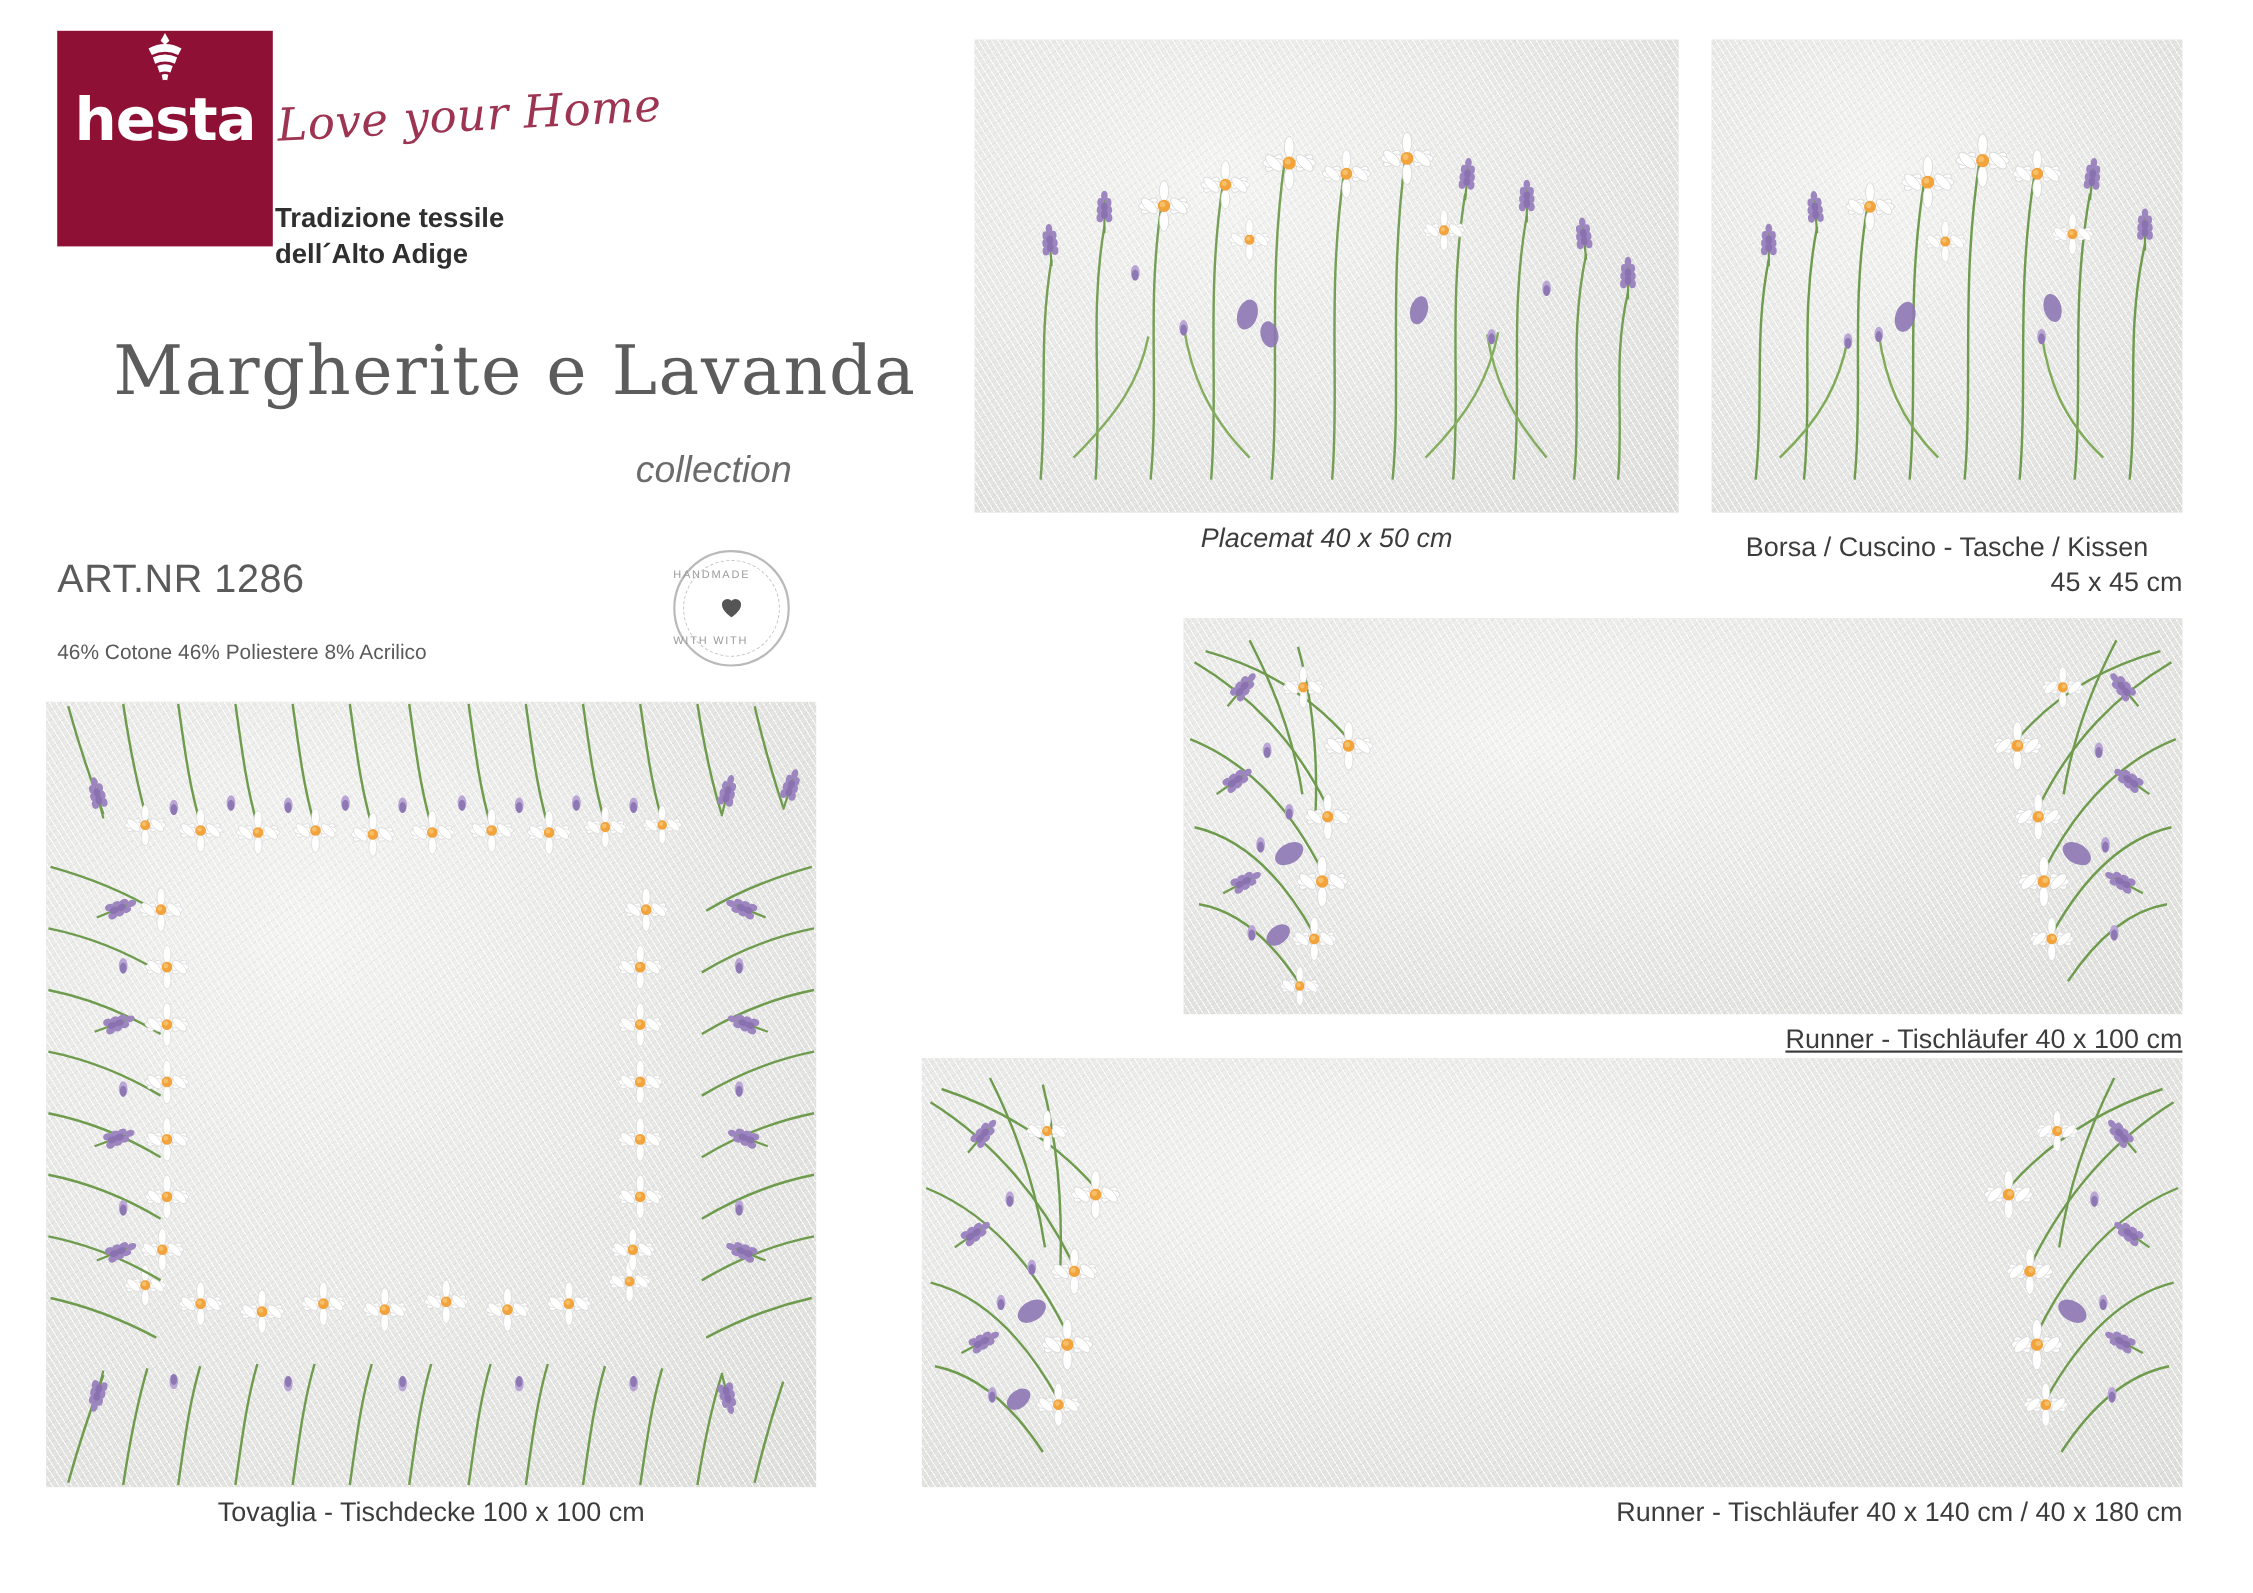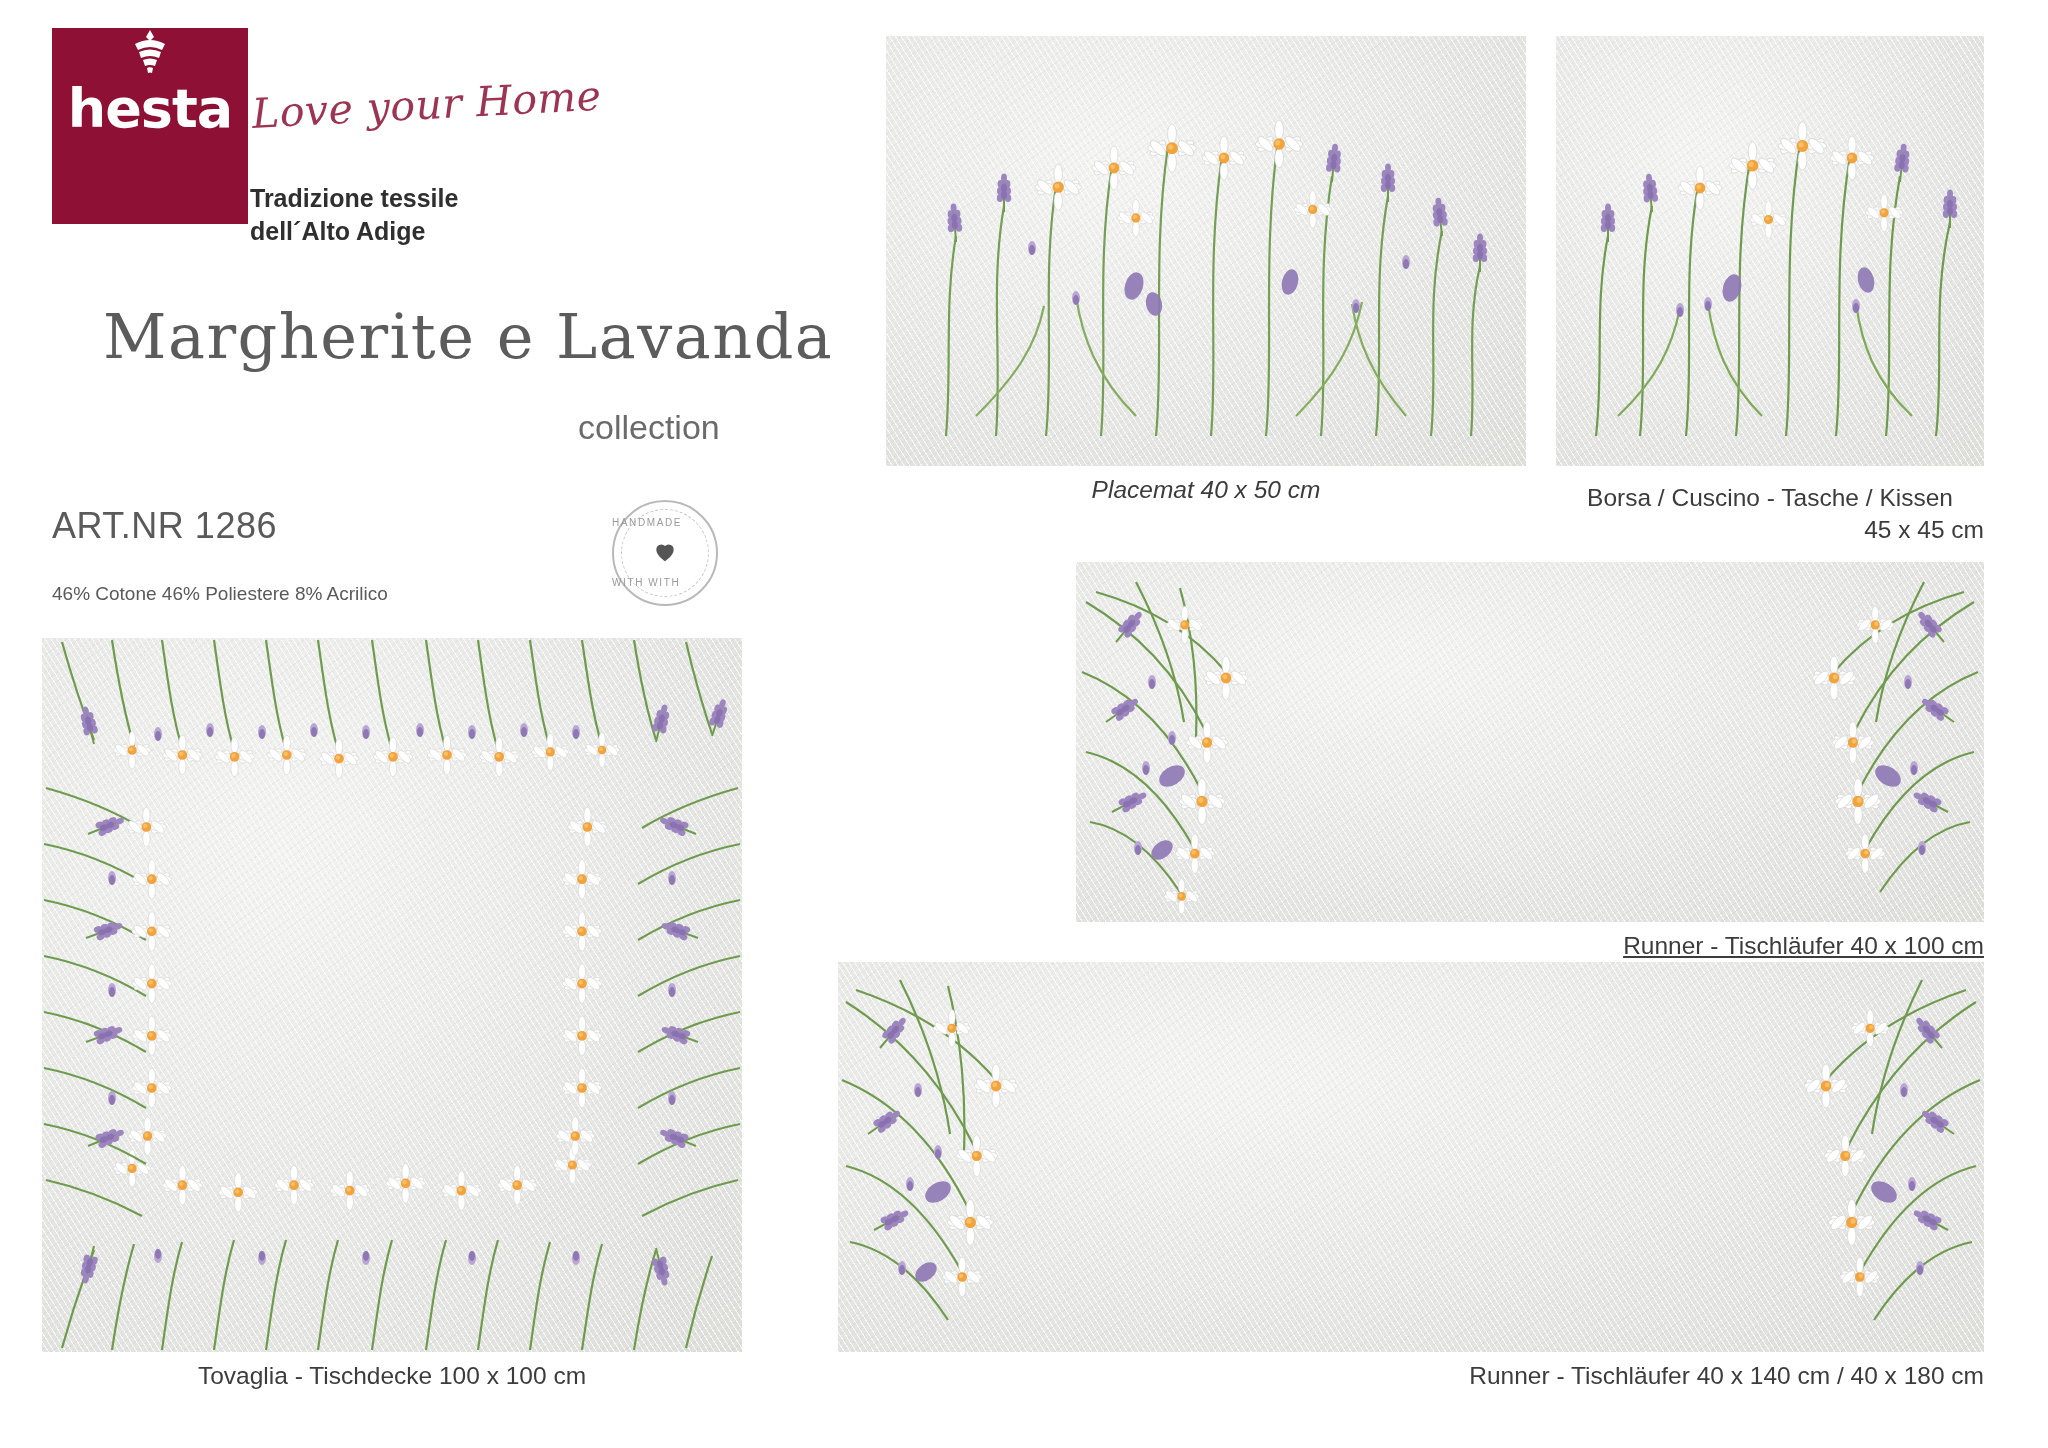--- a/index.html
+++ b/index.html
@@ -76,20 +76,21 @@
     white-space: nowrap;
     margin-left: 39px;
   }
   .collection-sub {
     position: absolute;
     left: 578px;
     top: 408px;
     font-family: "Liberation Sans", sans-serif;
     font-size: 34px;
     color: #6b6b6b;
+    font-style: italic;
   }
 
   .artnr {
     position: absolute;
     left: 52px;
     top: 505px;
     font-family: "Liberation Sans", sans-serif;
     font-size: 36px;
     color: #5a5a5a;
     letter-spacing: 0.5px;

